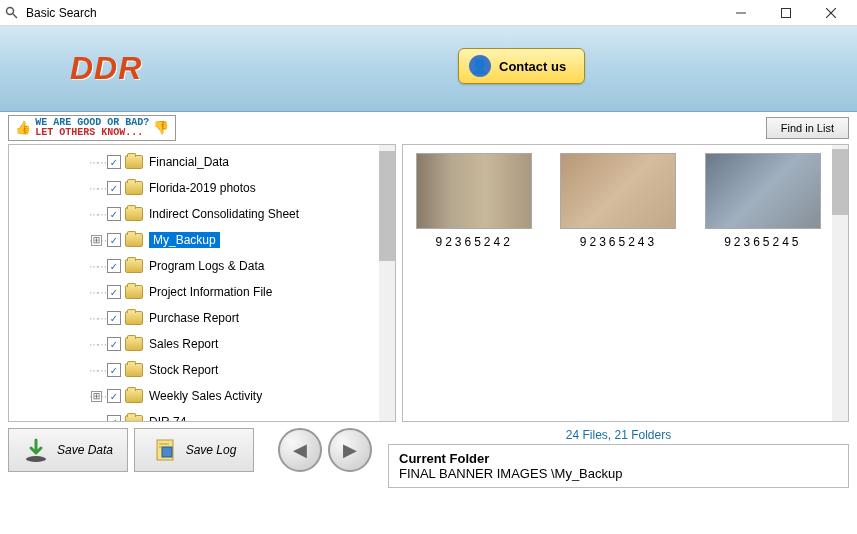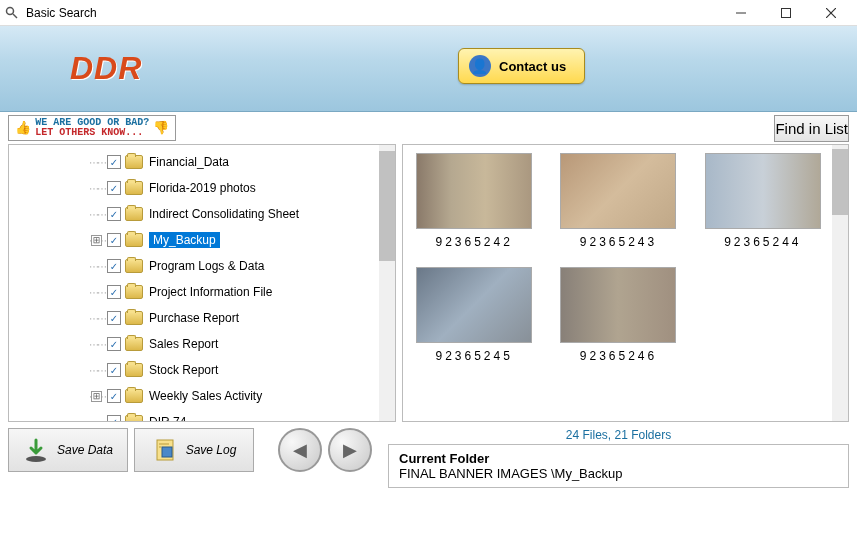--- a/index.html
+++ b/index.html
@@ -17,21 +17,21 @@
 .brand-sub { font-size: 14px; color: #1a6fa0; font-weight: 600; font-style: italic; margin-top: 2px; }
 .contact-btn { position: absolute; left: 458px; top: 22px; background: linear-gradient(to bottom, #fff3b0, #ffd94f); border: 1px solid #a78b1f; border-radius: 6px; padding: 6px 18px 6px 10px; display: flex; align-items: center; cursor: pointer; font-size: 13px; font-weight: bold; box-shadow: 0 1px 2px rgba(0,0,0,.2); }
 .contact-btn .avatar { width: 22px; height: 22px; border-radius: 50%; background: #3a76c6; margin-right: 8px; display: inline-flex; align-items: center; justify-content: center; color: #fff; font-size: 14px; }
 
 .toolbar-row { height: 32px; display: flex; align-items: center; padding: 4px 8px; }
 .feedback-box { border: 1px solid #999; padding: 2px 6px; display: flex; align-items: center; font-family: "Courier New", monospace; font-size: 10px; line-height: 1; background: #fff; }
 .feedback-box .thumb-up { color: #3a76c6; margin-right: 4px; font-size: 13px; }
 .feedback-box .txt1 { color: #1a6fa0; font-weight: bold; }
 .feedback-box .txt2 { color: #c4272a; font-weight: bold; }
 .feedback-box .thumb-down { color: #c4272a; margin-left: 4px; font-size: 13px; }
-.find-btn { margin-left: auto; border: 1px solid #999; background: linear-gradient(#f8f8f8,#e4e4e4); padding: 4px 0; cursor: pointer; font-size: 15px; }
+.find-btn { margin-left: auto; border: 1px solid #999; background: linear-gradient(#f8f8f8,#e4e4e4); padding: 4px 14px; cursor: pointer; font-size: 11px; }
 
 .main-area { display: flex; gap: 6px; padding: 0 8px; height: 278px; }
 .left-panel { width: 388px; border: 1px solid #bbb; background: #fff; display: flex; overflow: hidden; }
 .tree-container { flex: 1; overflow: hidden; position: relative; padding: 4px 0; }
 .tree-item { display: flex; align-items: center; height: 26px; padding-left: 80px; cursor: pointer; white-space: nowrap; }
 .tree-item.has-children::before { content: "⊞"; position: absolute; left: 82px; font-size: 9px; color: #666; border: 1px solid #999; width: 9px; height: 9px; line-height: 9px; text-align: center; background: #fff; }
 .tree-item.has-children { position: relative; padding-left: 80px; }
 .dots { color: #aaa; font-size: 10px; margin-right: 2px; letter-spacing: -2px; }
 .check-icon { width: 14px; height: 14px; border: 1px solid #888; background: #fff; margin-right: 4px; display: inline-flex; align-items: center; justify-content: center; }
 .check-icon::after { content: "✓"; font-size: 10px; color: #2b6fb0; }
@@ -206,30 +206,22 @@
     <div class="thumbs-container" id="thumbs">
         <div class="thumb-item">
           <div class="thumb-img photo1"></div>
           <div class="thumb-label">92365242</div>
         </div>
         <div class="thumb-item">
           <div class="thumb-img photo2"></div>
           <div class="thumb-label">92365243</div>
         </div>
         <div class="thumb-item">
-          <div class="thumb-img photo3"></div>
-          <div class="thumb-label">92365244</div>
-        </div>
-        <div class="thumb-item">
           <div class="thumb-img photo4"></div>
           <div class="thumb-label">92365245</div>
-        </div>
-        <div class="thumb-item">
-          <div class="thumb-img photo5"></div>
-          <div class="thumb-label">92365246</div>
         </div>
       </div>
     <div class="right-scroll">
       <div class="scroll-track">
           <div class="scroll-thumb" style="height:24%;margin-top:22%"></div>
         </div>
     </div>
   </div>
 </div>
 

